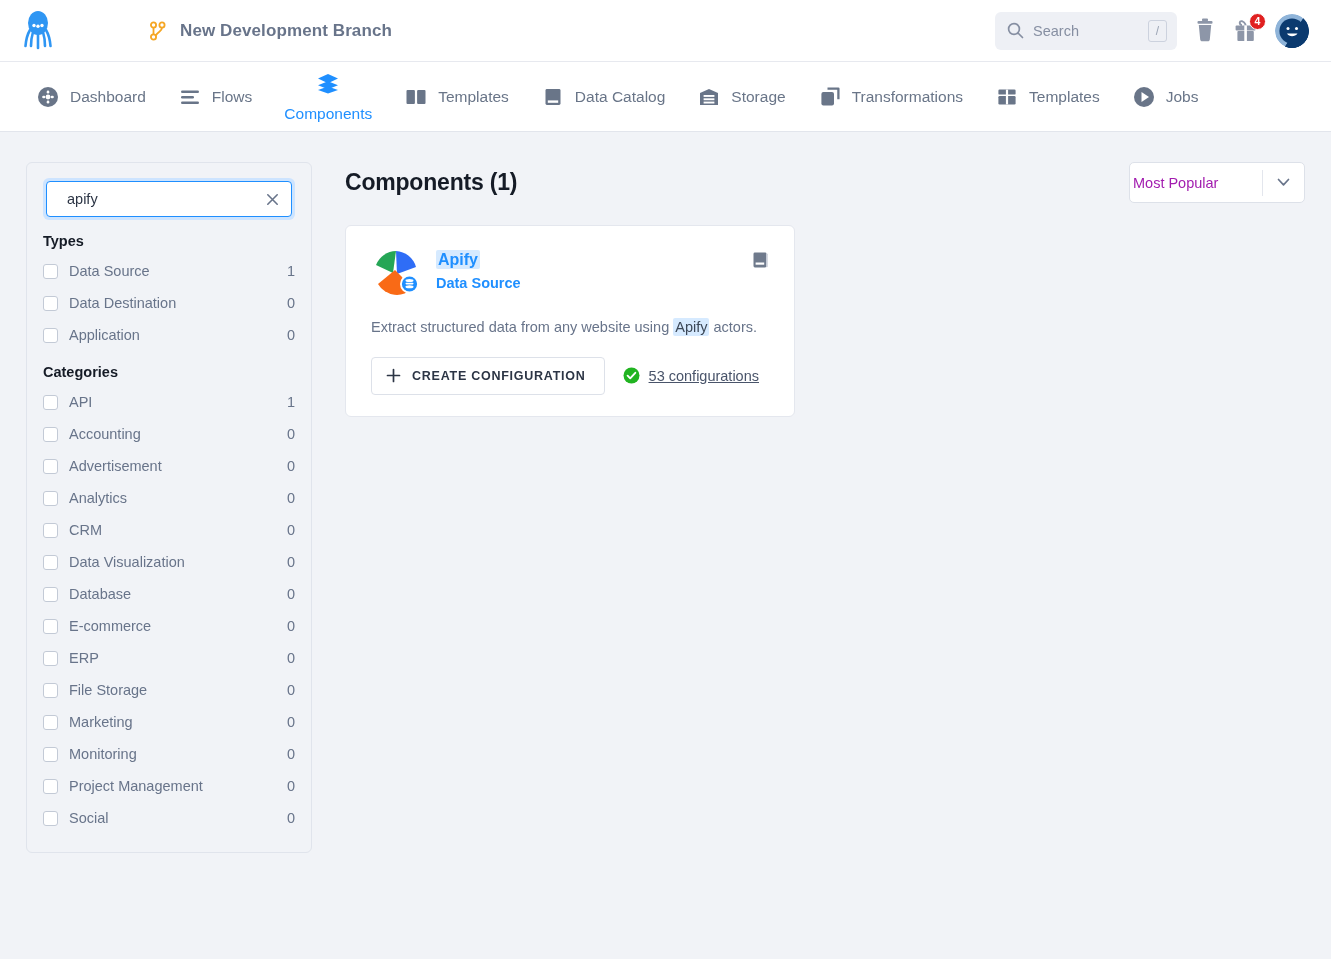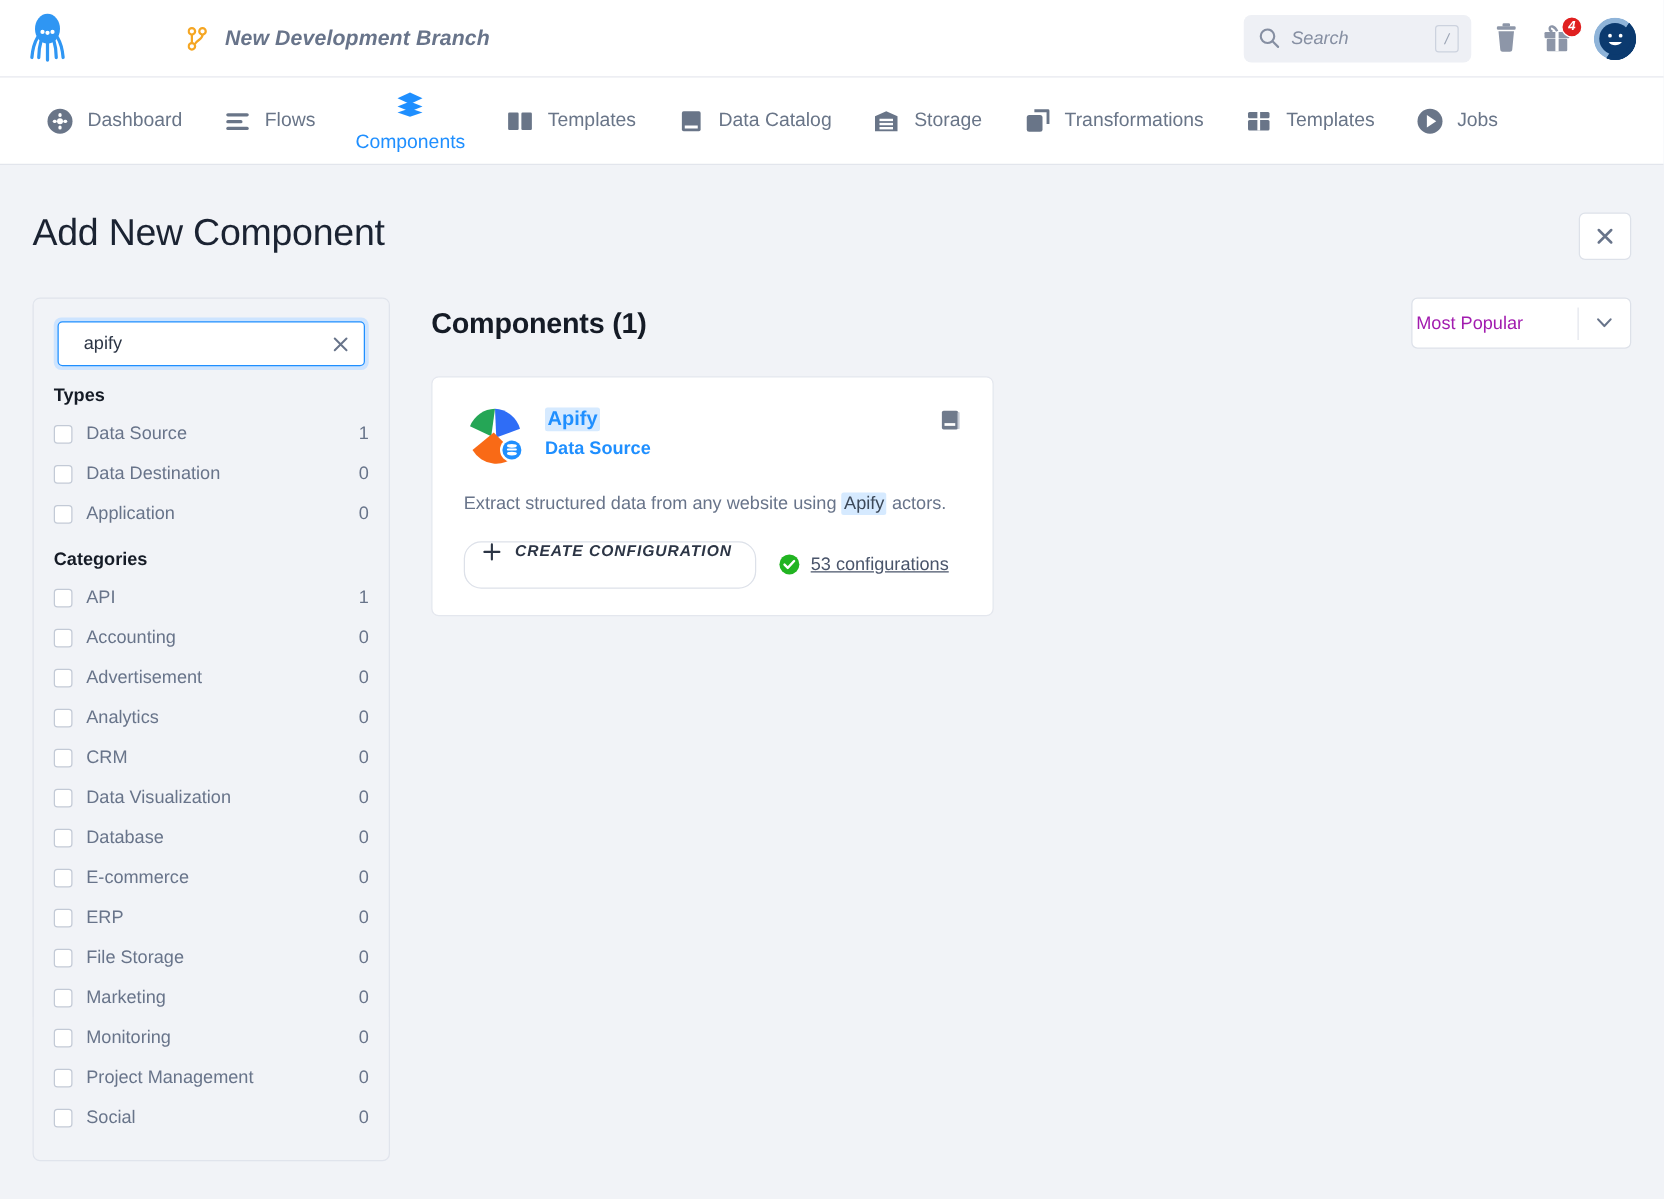--- a/index.html
+++ b/index.html
@@ -10,21 +10,20 @@
     color: #3c4858;
     overflow: hidden;
   }
 
   
   .topbar {
     height: 62px; background: #ffffff;
     display: flex; align-items: center;
     border-bottom: 1px solid #e7e9ef;
     position: relative;
-    font-style: italic;
   }
   .logo-wrap { width: 76px; display: flex; justify-content: center; align-items: center; }
   .branch-area { display: flex; align-items: center; gap: 14px; margin-left: 74px; }
   .branch-label { font-size: 17px; color: #68748a; font-weight: 600; letter-spacing: .1px; }
 
   .top-right { margin-left: auto; display: flex; align-items: center; gap: 16px; padding-right: 22px; padding-left: 32px; }
   .searchbox {
     width: 182px; height: 38px; background: #eef0f5; border-radius: 6px;
     display: flex; align-items: center; padding: 0 10px 0 12px; gap: 9px;
   }
@@ -123,22 +122,22 @@
     display: inline; padding: 1px 2px; border-radius: 2px;
   }
   .c-type { font-size: 14.5px; font-weight: bold; color: #1f8fff; margin-top: 6px; }
   .doc-icon { margin-left: auto; cursor: pointer; padding-top: 3px; }
 
   .card-desc { font-size: 14.5px; color: #68748a; margin-top: 20px; line-height: 1.35; }
   .hl { background: #d6eaff; color: #3c4858; padding: 1px 2px; border-radius: 2px; }
 
   .card-actions { display: flex; align-items: center; margin-top: 19px; gap: 18px; }
   .create-btn {
-    height: 38px; border: 1px solid #dde1e9; border-radius: 14px; background: #fff;
-    display: flex; align-items: flex-start; gap: 11px; padding: 0 18px 0 14px; cursor: pointer; font-style: italic;
+    height: 38px; border: 1px solid #dde1e9; border-radius: 4px; background: #fff;
+    display: flex; align-items: center; gap: 11px; padding: 0 18px 0 14px; cursor: pointer;
   }
   .create-btn .blabel {
     font-size: 12.5px; font-weight: bold; color: #2c3545;
     letter-spacing: .75px; text-transform: uppercase;
   }
   .cfg-link { display: flex; align-items: center; gap: 9px; cursor: pointer; }
   .cfg-link .ctext {
     font-size: 14.5px; color: #4a5costume; color: #49546a; text-decoration: underline;
   }
 </style>
@@ -292,28 +291,20 @@
     <svg width="24" height="24" viewBox="0 0 24 24">
       <circle cx="12" cy="12" r="10" fill="#697588"></circle>
       <path d="M9.5 7 L17 12 L9.5 17 Z" fill="#fff"></path>
     </svg>
     <span class="nlabel">Jobs</span>
   </div>
 </div>
 
 <div class="page">
 
-  <div class="page-head">
-    <div class="page-title">Add New Component</div>
-    <div class="close-btn">
-      <svg width="14" height="14" viewBox="0 0 14 14">
-        <path d="M2 2 L12 12 M12 2 L2 12" stroke="#68748a" stroke-width="2" stroke-linecap="round"></path>
-      </svg>
-    </div>
-  </div>
 
   <div class="content">
 
     <div class="sidebar">
       <div class="sb-search-wrap">
         <div class="sb-search">
           <svg width="16" height="16" viewBox="0 0 17 17">
             <circle cx="7" cy="7" r="5.4" fill="none" stroke="#8a93a5" stroke-width="1.7"></circle>
             <path d="M11 11 L15.5 15.5" stroke="#8a93a5" stroke-width="1.7" stroke-linecap="round"></path>
           </svg>

